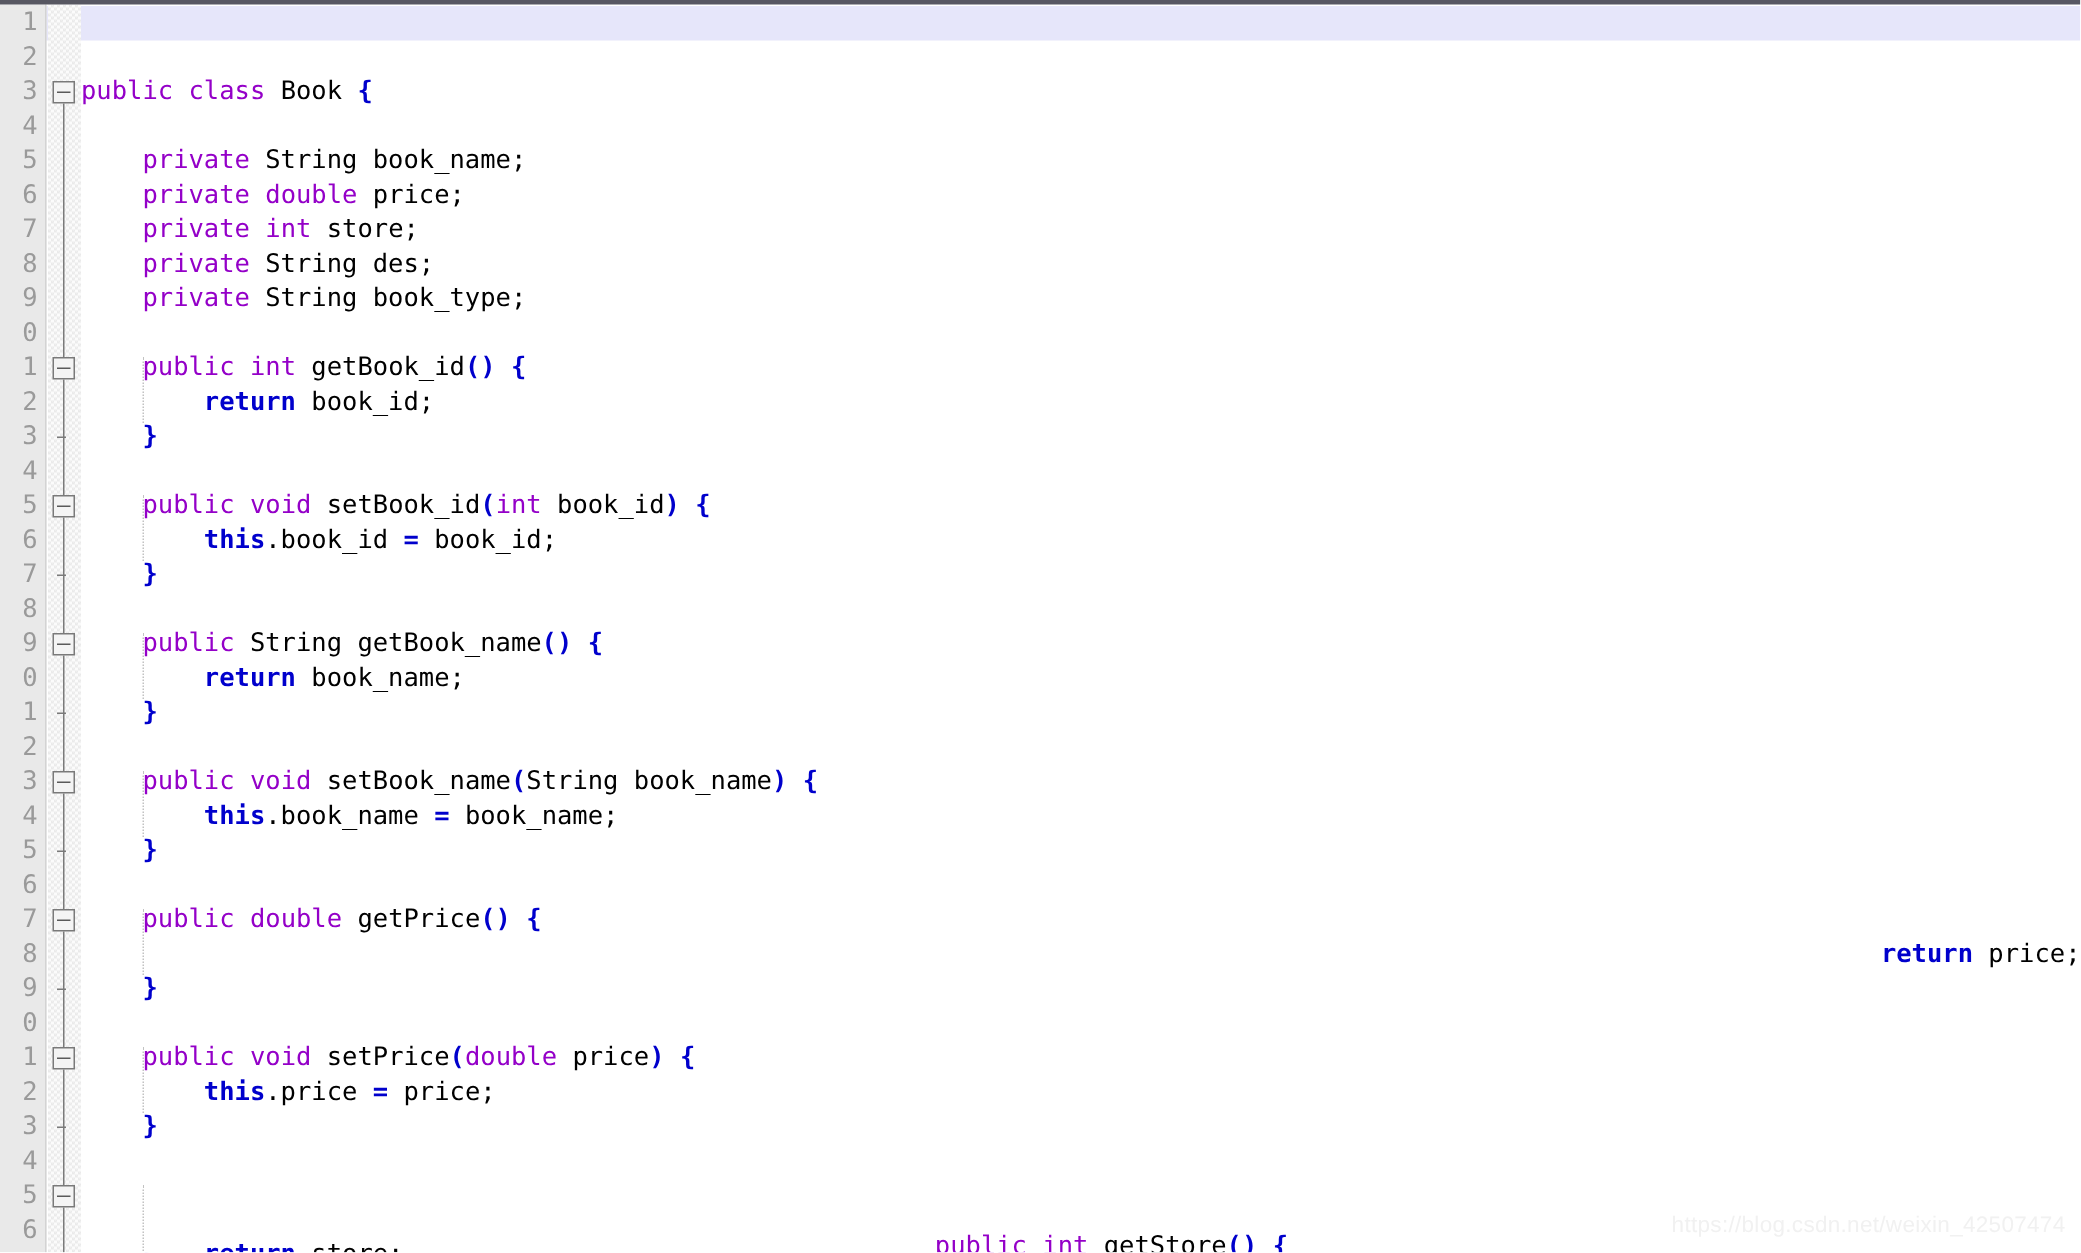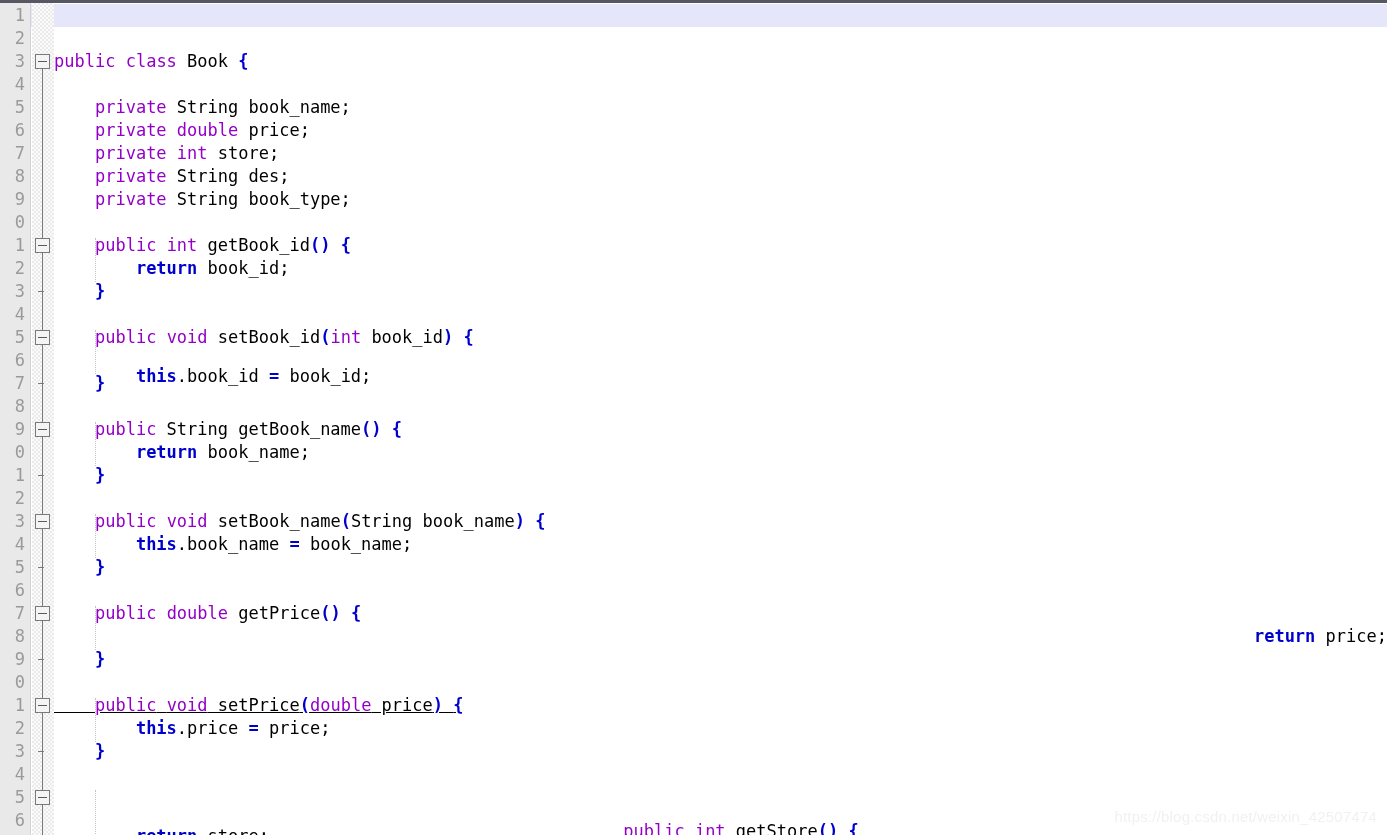--- a/index.html
+++ b/index.html
@@ -239,36 +239,36 @@
       <div class="code-line" style="top: 116px;"><span class="id">    </span><span class="kw">private</span><span class="id"> </span><span class="kw">double</span><span class="id"> price;</span></div>
       <div class="code-line" style="top: 139px;"><span class="id">    </span><span class="kw">private</span><span class="id"> </span><span class="kw">int</span><span class="id"> store;</span></div>
       <div class="code-line" style="top: 162px;"><span class="id">    </span><span class="kw">private</span><span class="typ"> String des;</span></div>
       <div class="code-line" style="top: 185px;"><span class="id">    </span><span class="kw">private</span><span class="typ"> String book_type;</span></div>
       <div class="code-line" style="top: 208px;"></div>
       <div class="code-line" style="top: 231px;"><span class="id">    </span><span class="kw">public</span><span class="id"> </span><span class="kw">int</span><span class="id"> getBook_id</span><span class="br">()</span><span class="id"> </span><span class="br">{</span></div>
       <div class="code-line" style="top: 254px;"><span class="id">        </span><span class="ctl">return</span><span class="id"> book_id;</span></div>
       <div class="code-line" style="top: 277px;"><span class="id">    </span><span class="br">}</span></div>
       <div class="code-line" style="top: 300px;"></div>
       <div class="code-line" style="top: 323px;"><span class="id">    </span><span class="kw">public</span><span class="id"> </span><span class="kw">void</span><span class="id"> setBook_id</span><span class="br">(</span><span class="kw">int</span><span class="id"> book_id</span><span class="br">)</span><span class="id"> </span><span class="br">{</span></div>
-      <div class="code-line" style="top: 346px; margin-top: 16px;"><span class="id">        </span><span class="ctl">this</span><span class="id">.book_id </span><span class="br">=</span><span class="id"> book_id;</span></div>
+      <div class="code-line" style="top: 346px;"><span class="id">        </span><span class="ctl">this</span><span class="id">.book_id </span><span class="br">=</span><span class="id"> book_id;</span></div>
       <div class="code-line" style="top: 369px;"><span class="id">    </span><span class="br">}</span></div>
       <div class="code-line" style="top: 392px;"></div>
       <div class="code-line" style="top: 415px;"><span class="id">    </span><span class="kw">public</span><span class="typ"> String getBook_name</span><span class="br">()</span><span class="id"> </span><span class="br">{</span></div>
       <div class="code-line" style="top: 438px;"><span class="id">        </span><span class="ctl">return</span><span class="id"> book_name;</span></div>
       <div class="code-line" style="top: 461px;"><span class="id">    </span><span class="br">}</span></div>
       <div class="code-line" style="top: 484px;"></div>
       <div class="code-line" style="top: 507px;"><span class="id">    </span><span class="kw">public</span><span class="id"> </span><span class="kw">void</span><span class="id"> setBook_name</span><span class="br">(</span><span class="typ">String book_name</span><span class="br">)</span><span class="id"> </span><span class="br">{</span></div>
       <div class="code-line" style="top: 530px;"><span class="id">        </span><span class="ctl">this</span><span class="id">.book_name </span><span class="br">=</span><span class="id"> book_name;</span></div>
       <div class="code-line" style="top: 553px;"><span class="id">    </span><span class="br">}</span></div>
       <div class="code-line" style="top: 576px;"></div>
       <div class="code-line" style="top: 599px;"><span class="id">    </span><span class="kw">public</span><span class="id"> </span><span class="kw">double</span><span class="id"> getPrice</span><span class="br">()</span><span class="id"> </span><span class="br">{</span></div>
       <div class="code-line" style="top: 622px; text-align: right;"><span class="id">        </span><span class="ctl">return</span><span class="id"> price;</span></div>
       <div class="code-line" style="top: 645px;"><span class="id">    </span><span class="br">}</span></div>
       <div class="code-line" style="top: 668px;"></div>
-      <div class="code-line" style="top: 691px; text-decoration: underline;"><span class="id">    </span><span class="kw">public</span><span class="id"> </span><span class="kw">void</span><span class="id"> setPrice</span><span class="br">(</span><span class="kw">double</span><span class="id"> price</span><span class="br">)</span><span class="id"> </span><span class="br">{</span></div>
+      <div class="code-line" style="top: 691px;"><span class="id">    </span><span class="kw">public</span><span class="id"> </span><span class="kw">void</span><span class="id"> setPrice</span><span class="br">(</span><span class="kw">double</span><span class="id"> price</span><span class="br">)</span><span class="id"> </span><span class="br">{</span></div>
       <div class="code-line" style="top: 714px;"><span class="id">        </span><span class="ctl">this</span><span class="id">.price </span><span class="br">=</span><span class="id"> price;</span></div>
       <div class="code-line" style="top: 737px;"><span class="id">    </span><span class="br">}</span></div>
       <div class="code-line" style="top: 760px;"></div>
       <div class="code-line" style="top: 817px; text-align: center;"><span class="id">    </span><span class="kw">public</span><span class="id"> </span><span class="kw">int</span><span class="id"> getStore</span><span class="br">()</span><span class="id"> </span><span class="br">{</span></div>
       <div class="code-line" style="top: 806px; margin-top: 16px;"><span class="id">        </span><span class="ctl">return</span><span class="id"> store;</span></div>
       <div class="code-line" style="top: 829px;"><span class="id">    </span><span class="br">}</span></div>
       <div class="indent-guide" style="left: 41px; top: 235px; height: 44px;"></div>
       <div class="indent-guide" style="left: 41px; top: 327px; height: 44px;"></div>
       <div class="indent-guide" style="left: 41px; top: 419px; height: 44px;"></div>
       <div class="indent-guide" style="left: 41px; top: 511px; height: 44px;"></div>

